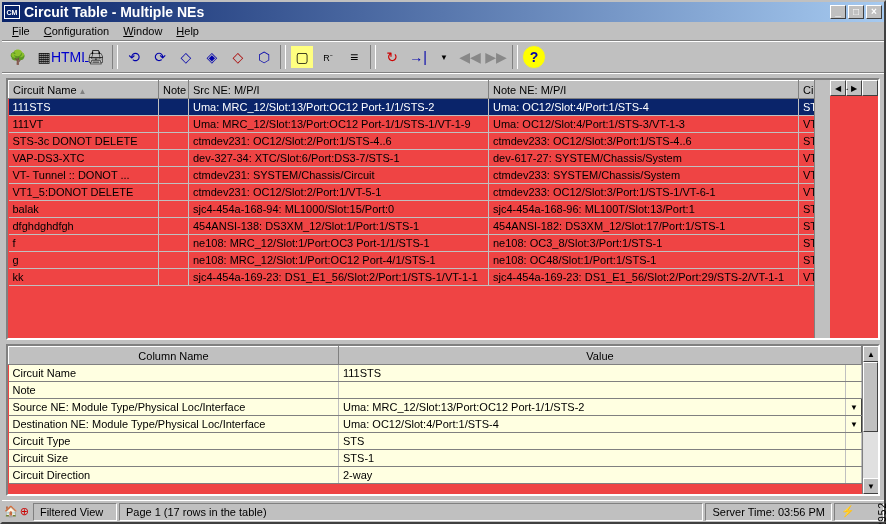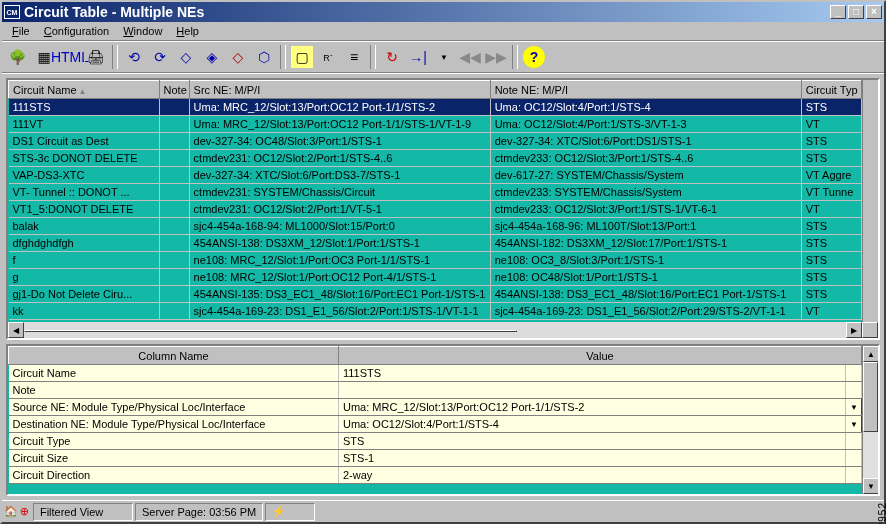--- a/index.html
+++ b/index.html
@@ -11,21 +11,21 @@
   .winbtns { display:flex; gap:2px;}
   .winbtn { width:16px; height:14px; background:#c0c0c0; border:1px solid #fff; border-right-color:#404040;border-bottom-color:#404040; font-size:10px; line-height:12px; text-align:center; font-family:Arial;}
   .menubar { height:18px; background:#c0c0c0; display:flex; align-items:center; padding:0 4px; gap:2px;}
   .menuitem { padding:1px 6px; cursor:default;}
   .menuitem .ul { text-decoration:underline;}
   .hr { height:2px; border-top:1px solid #808080; border-bottom:1px solid #fff;}
   .toolbar { height:30px; display:flex; align-items:center; padding:2px 4px; gap:2px; background:#c0c0c0;}
   .tbtn { width:24px; height:24px; border:1px solid #c0c0c0; display:flex; align-items:center; justify-content:center; font-size:14px;}
   .tsep { width:6px; height:24px; border-left:1px solid #808080; border-right:1px solid #fff; margin:0 2px;}
   .main { flex:1; display:flex; flex-direction:column; padding:4px; gap:4px; overflow:hidden;}
-  .panel { border:2px solid #808080; border-right-color:#fff; border-bottom-color:#fff; background:#14b8a6; overflow:hidden; display:flex; flex-direction:column;}
+  .panel { border:2px solid #808080; border-right-color:#fff; border-bottom-color:#fff; background:#ef4444; overflow:hidden; display:flex; flex-direction:row;}
   .top-panel { height:262px;}
   .bot-panel { flex:1;}
   table { border-collapse:collapse; width:100%; table-layout:fixed;}
   th { background:#c0c0c0; border:1px solid #808080; border-top-color:#fff; border-left-color:#fff; font-weight:normal; text-align:left; padding:2px 4px; height:18px; white-space:nowrap; overflow:hidden;}
   td { border-right:1px solid #c0c0c0; border-bottom:1px solid #c0c0c0; padding:1px 4px; height:17px; white-space:nowrap; overflow:hidden; text-overflow:clip;}
   tr.sel td { background:#0a246a; color:#fff;}
   .sort-arrow { font-size:8px; color:#808080; margin-left:2px;}
   .scroll-v { width:16px; background:#c0c0c0; border-left:1px solid #808080;}
   .scroll-h { height:16px; background:#dcdcdc; display:flex; align-items:center;}
   .sb-btn { width:16px; height:16px; background:#c0c0c0; border:1px solid #fff; border-right-color:#404040; border-bottom-color:#404040; display:flex; align-items:center; justify-content:center; font-size:8px;}
@@ -124,27 +124,20 @@
                   <td>STS</td>
                 </tr>
                 <tr>
                   <td>111VT</td>
                   <td></td>
                   <td>Uma: MRC_12/Slot:13/Port:OC12 Port-1/1/STS-1/VT-1-9</td>
                   <td>Uma: OC12/Slot:4/Port:1/STS-3/VT-1-3</td>
                   <td>VT</td>
                 </tr>
                 <tr>
-                  <td>DS1 Circuit as Dest</td>
-                  <td></td>
-                  <td>dev-327-34: OC48/Slot:3/Port:1/STS-1</td>
-                  <td>dev-327-34: XTC/Slot:6/Port:DS1/STS-1</td>
-                  <td>STS</td>
-                </tr>
-                <tr>
                   <td>STS-3c DONOT DELETE</td>
                   <td></td>
                   <td>ctmdev231: OC12/Slot:2/Port:1/STS-4..6</td>
                   <td>ctmdev233: OC12/Slot:3/Port:1/STS-4..6</td>
                   <td>STS</td>
                 </tr>
                 <tr>
                   <td>VAP-DS3-XTC</td>
                   <td></td>
                   <td>dev-327-34: XTC/Slot:6/Port:DS3-7/STS-1</td>
@@ -184,27 +177,20 @@
                   <td></td>
                   <td>ne108: MRC_12/Slot:1/Port:OC3 Port-1/1/STS-1</td>
                   <td>ne108: OC3_8/Slot:3/Port:1/STS-1</td>
                   <td>STS</td>
                 </tr>
                 <tr>
                   <td>g</td>
                   <td></td>
                   <td>ne108: MRC_12/Slot:1/Port:OC12 Port-4/1/STS-1</td>
                   <td>ne108: OC48/Slot:1/Port:1/STS-1</td>
-                  <td>STS</td>
-                </tr>
-                <tr>
-                  <td>gj1-Do Not Delete Ciru...</td>
-                  <td></td>
-                  <td>454ANSI-135: DS3_EC1_48/Slot:16/Port:EC1 Port-1/STS-1</td>
-                  <td>454ANSI-138: DS3_EC1_48/Slot:16/Port:EC1 Port-1/STS-1</td>
                   <td>STS</td>
                 </tr>
                 <tr>
                   <td>kk</td>
                   <td></td>
                   <td>sjc4-454a-169-23: DS1_E1_56/Slot:2/Port:1/STS-1/VT-1-1</td>
                   <td>sjc4-454a-169-23: DS1_E1_56/Slot:2/Port:29/STS-2/VT-1-1</td>
                   <td>VT</td>
                 </tr>
               </tbody>
@@ -285,23 +271,24 @@
         </div>
       </div>
     </div>
   </div>
 
   <div class="statusbar">
     <span style="padding:0 2px;display:flex;align-items:center;gap:2px">
       <span>🏠</span>
       <span style="color:#c00">⊕</span>
     </span>
-    <div class="statcell" style="width:100px">Filtered View</div>
+    <div class="statcell" style="width:84px">Filtered View</div>
+    <div class="statcell" style="flex:1">Page 1     (17  rows in the table)</div>
     <div class="statcell">
-      <span>Server Page:</span>&nbsp;<span>03:56 PM</span>
+      <span>Server Time:</span>&nbsp;<span>03:56 PM</span>
     </div>
     <div class="statcell" style="width:50px">
       <span style="color:#080">⚡</span>
     </div>
   </div>
 
   <div class="side-id">92952</div>
 </div>
 
 </body></html>

